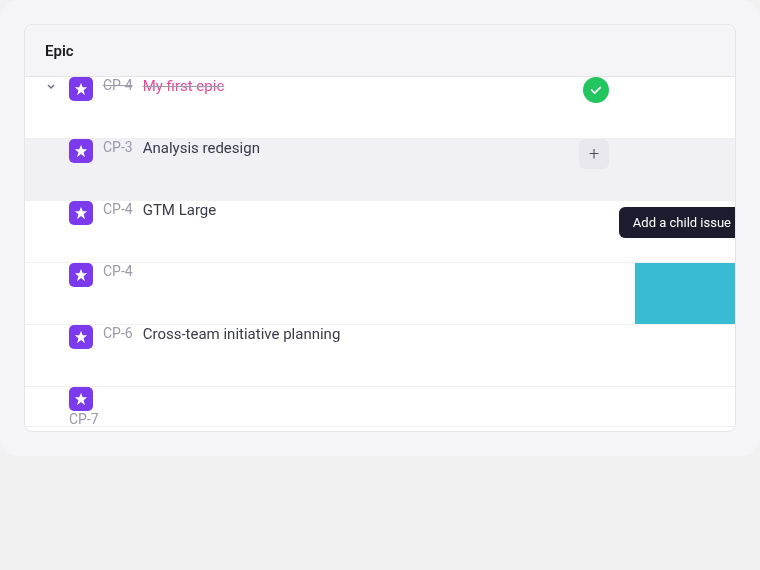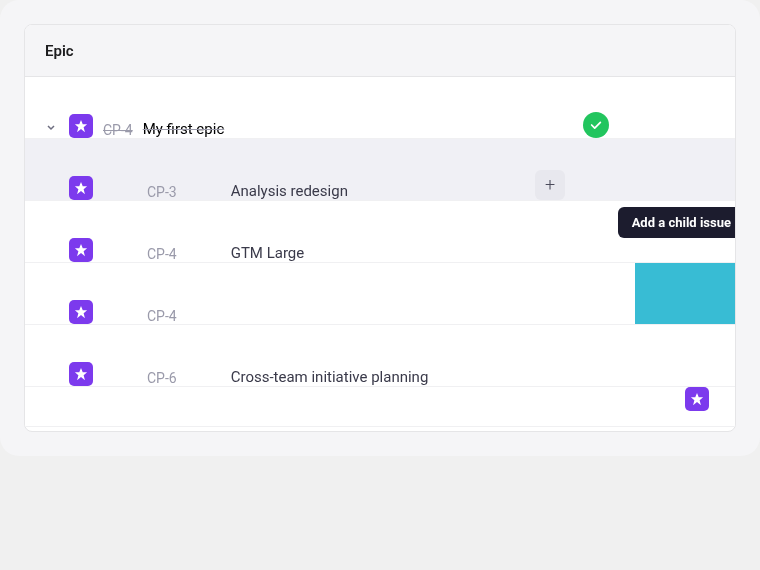--- a/index.html
+++ b/index.html
@@ -43,35 +43,34 @@
     }
 
     .table-header-title {
       font-size: 15px;
       font-weight: 600;
       color: #1c1c1e;
     }
 
     .row {
       display: flex;
-      align-items: flex-end;
+      align-items: flex-start;
       padding: 0 16px;
       height: 62px;
       border-bottom: 1px solid #f0f0f2;
       position: relative;
       background: #ffffff;
     }
 
     .row.highlighted {
       background: #f0f0f5;
     }
 
     .row-indent {
       padding-left: 44px;
-      gap: 44px;
     }
 
     .expand-icon {
       width: 20px;
       height: 20px;
       display: flex;
       align-items: center;
       justify-content: center;
       margin-right: 8px;
       cursor: pointer;
@@ -119,21 +118,21 @@
     .issue-title {
       font-size: 15px;
       color: #3a3a4a;
       font-weight: 400;
       flex: 1;
     }
 
     .issue-title.strikethrough {
       text-decoration: line-through;
       text-decoration-color: #9a9aaa;
-      color: #000000;
+      color: #ec4899;
     }
 
     .status-done {
       width: 26px;
       height: 26px;
       background: #22c55e;
       border-radius: 50%;
       display: flex;
       align-items: center;
       justify-content: center;
@@ -165,21 +164,21 @@
       line-height: 1;
     }
 
     .tooltip {
       position: absolute;
       right: -10px;
       top: 68px;
       background: #1c1c2e;
       color: #ffffff;
       font-size: 13px;
-      font-weight: 700;
+      font-weight: 400;
       padding: 8px 14px;
       border-radius: 6px;
       white-space: nowrap;
       z-index: 100;
       pointer-events: none;
     }
 
     .row-spacer {
       flex-shrink: 0;
       width: 110px;

